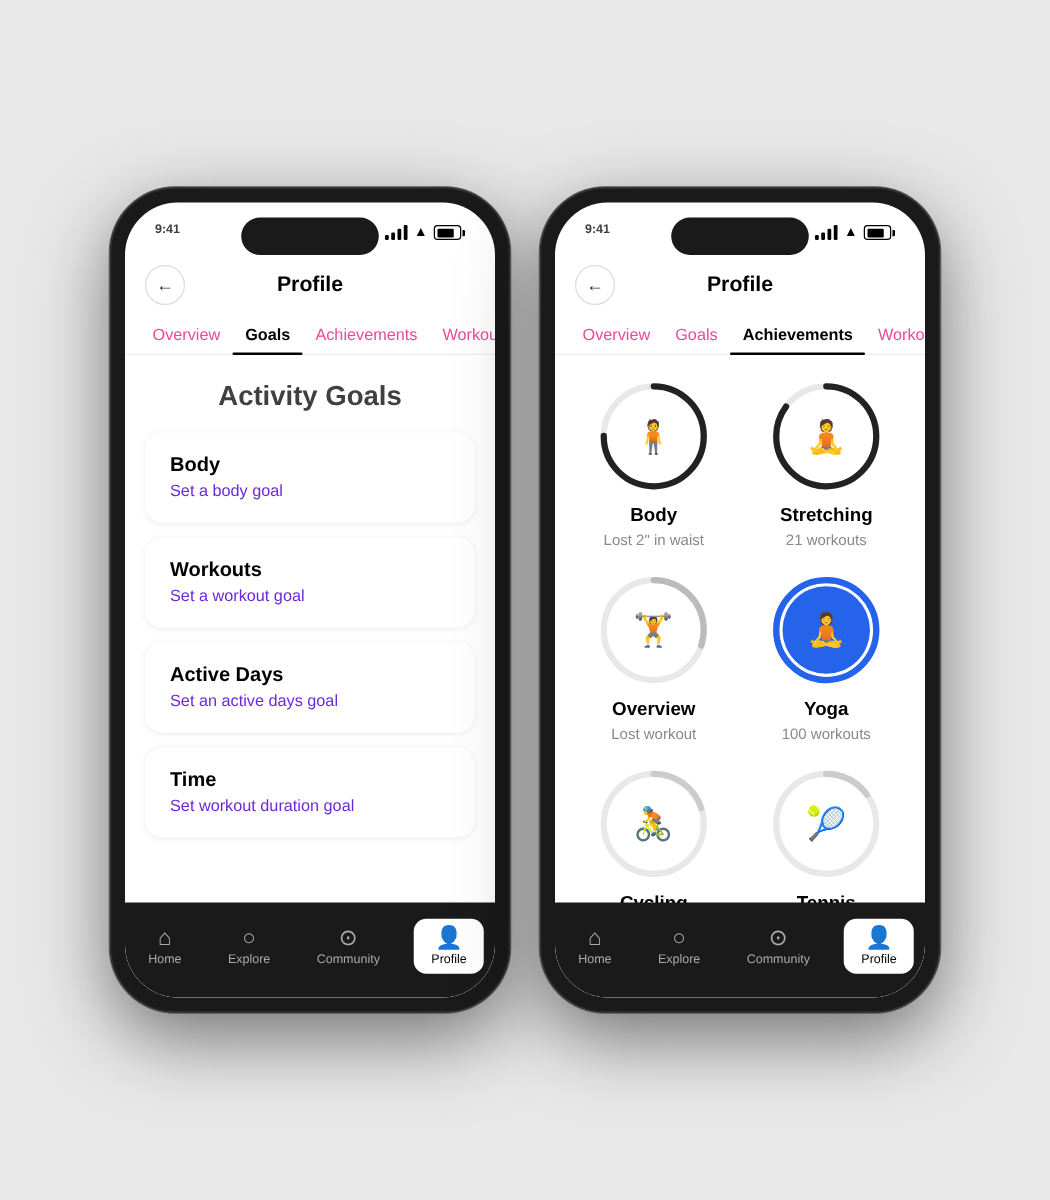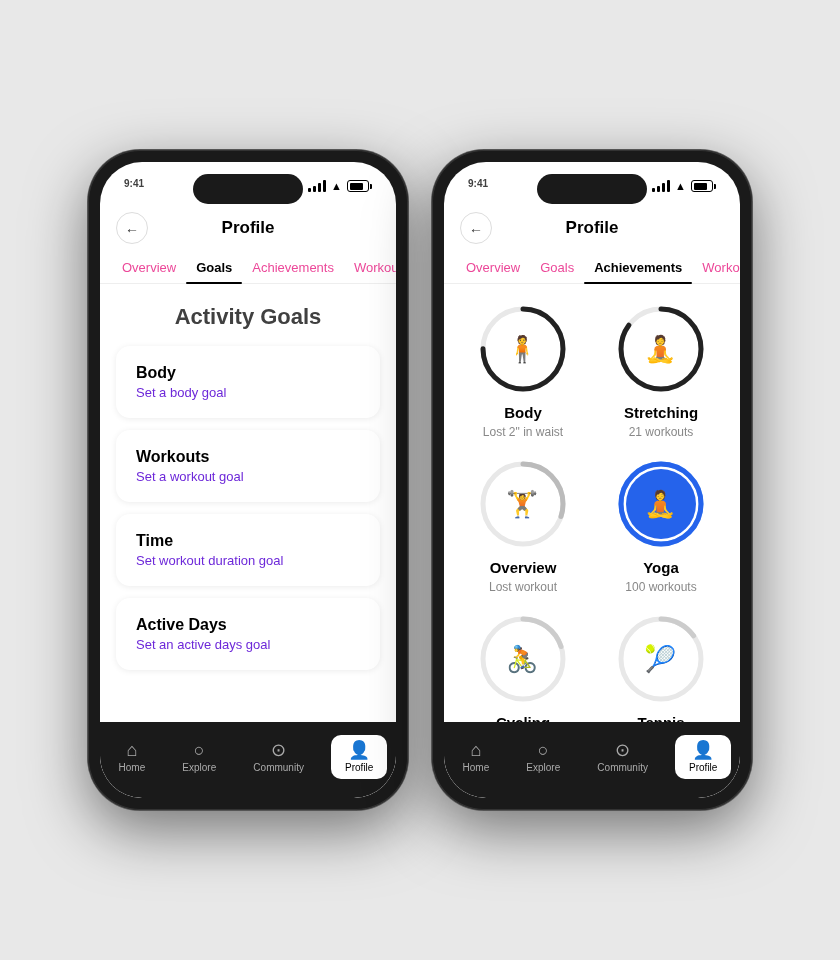--- a/index.html
+++ b/index.html
@@ -441,27 +441,27 @@
           <div class="goal-card-title">Body</div>
           <div class="goal-card-subtitle">Set a body goal</div>
         </div>
 
         <div class="goal-card">
           <div class="goal-card-title">Workouts</div>
           <div class="goal-card-subtitle">Set a workout goal</div>
         </div>
 
         <div class="goal-card">
+          <div class="goal-card-title">Active Days</div>
+          <div class="goal-card-subtitle">Set an active days goal</div>
+        </div>
+
+        <div class="goal-card">
           <div class="goal-card-title">Time</div>
           <div class="goal-card-subtitle">Set workout duration goal</div>
-        </div>
-
-        <div class="goal-card">
-          <div class="goal-card-title">Active Days</div>
-          <div class="goal-card-subtitle">Set an active days goal</div>
         </div>
       </div>
 
       <div class="bottom-nav">
         <div class="nav-item">
           <span class="nav-icon">⌂</span>
           <span class="nav-label">Home</span>
         </div>
         <div class="nav-item">
           <span class="nav-icon">○</span>

